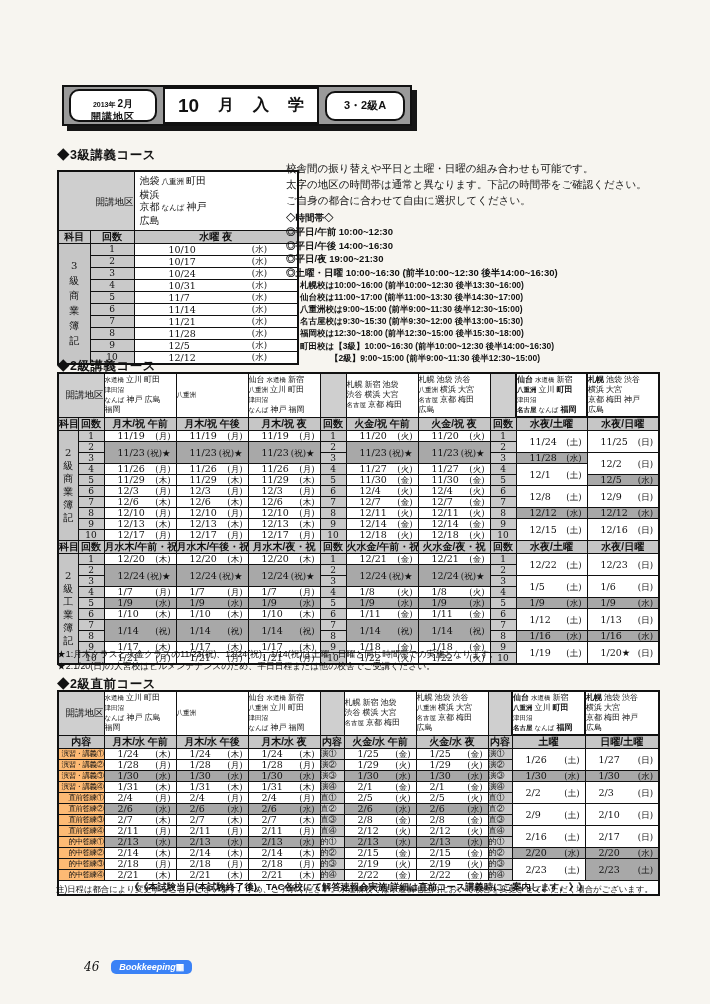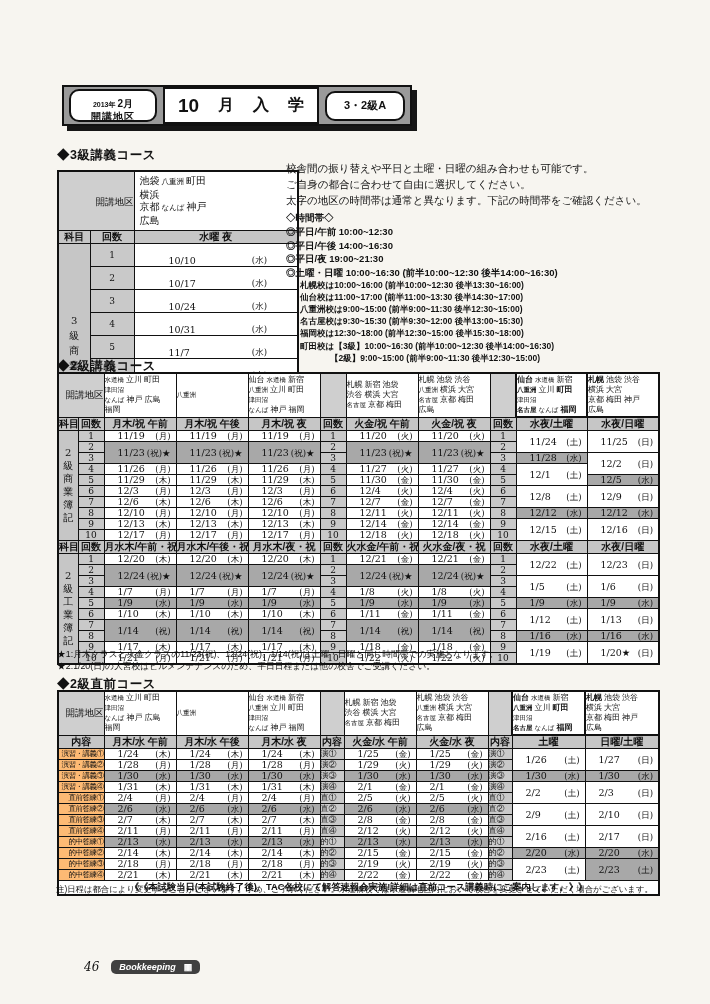--- a/index.html
+++ b/index.html
@@ -35,21 +35,21 @@
   
   .tbl{position:absolute;border-collapse:collapse;table-layout:fixed;border:2px solid #111;background:#fff}
   .tbl td{border:1px solid #111;overflow:hidden;white-space:nowrap;padding:0;vertical-align:middle}
   .t2 td,.tz td{height:10px;line-height:10px}
   .t3 td{height:11px;line-height:11px}
   .hc{background:#c6c6c6;font-size:10px;font-weight:bold;text-align:center;height:12px !important;line-height:12px !important}
   .nc{background:#c9c9c9;font-family:"DejaVu Serif",serif;font-size:9px;text-align:center}
   .dc{font-family:"DejaVu Serif",serif;font-size:9.5px}
   .dc.sh{background:#a8a8a8}
   .dcw{display:flex;justify-content:space-between;padding:0 5px 0 13px}
-  .t3 .dcw{padding:11px 30px 0 34px}
+  .t3 .dcw{padding:0 30px 0 34px}
   .dw{font-size:8.5px}
   .subj{background:#c6c6c6}
   .sw{display:flex;flex-direction:column;align-items:center;gap:3px;font-family:"DejaVu Serif",serif;font-size:10px;line-height:10px}
   .t3 .sw{gap:5px}
   .alabel{background:#cfcfcf;font-size:9.5px;text-align:right}
   .gap{background:#cfcfcf}
   .area{background:#fff;vertical-align:top;padding:2px 2px;line-height:10px;font-size:8px}
   .t3 .area{font-size:10px;line-height:12.5px;padding:3px 5px}
   .an{margin-right:2px}
   .sm{font-size:6.5px}
@@ -58,21 +58,21 @@
   td.thick{border-width:2px}
   .arearow td{height:44px}
   .t3 .arearow td{height:54px}
   .lc{background:#fdba74;font-size:7.5px;text-align:right;padding-left:1px;letter-spacing:-.5px}
   .lcs{background:#c9c9c9;font-size:8px;}
   .ann{font-size:9.3px;font-weight:bold;text-align:center;height:13px !important;line-height:13px !important}
 
   
   .footer{position:absolute;left:84px;top:960px;display:flex;align-items:center;gap:12px}
   .pgnum{font-style:italic;font-size:12px;font-family:"DejaVu Serif",serif}
-  .badge{background:#404040;color:#fff;border-radius:5px;padding:2px 8px;font-style:italic;font-size:9px;display:flex;align-items:center;gap:8px;font-weight:bold}
+  .badge{background:#3b82f6;color:#fff;border-radius:5px;padding:2px 8px;font-style:italic;font-size:9px;display:flex;align-items:center;font-weight:bold}
   .calc{font-size:9px;font-style:normal}
 </style>
 </head>
 <body>
 
 <div class="page">
 
   <div class="banner">
     <div class="bx b1">
       <div class="b1top">
@@ -206,22 +206,22 @@
               <span class="dd">12/12</span>
               <span class="dw">(水)</span>
             </div>
           </td>
         </tr>
       </tbody>
   </table>
 
   <div class="notice">
     <div class="nl">校舎間の振り替えや平日と土曜・日曜の組み合わせも可能です。</div>
+    <div class="nl">太字の地区の時間帯は通常と異なります。下記の時間帯をご確認ください。</div>
     <div class="nl">ご自身の都合に合わせて自由に選択してください。</div>
-    <div class="nl">太字の地区の時間帯は通常と異なります。下記の時間帯をご確認ください。</div>
     <div class="ntt">◇時間帯◇</div>
     <div class="times">
         <div class="tl-main">◎平日/午前 10:00~12:30</div>
         <div class="tl-main">◎平日/午後 14:00~16:30</div>
         <div class="tl-main">◎平日/夜 19:00~21:30</div>
         <div class="tl-main">◎土曜・日曜 10:00~16:30 (前半10:00~12:30 後半14:00~16:30)</div>
         <div class="tl-sub">札幌校は10:00~16:00 (前半10:00~12:30 後半13:30~16:00)</div>
         <div class="tl-sub">仙台校は11:00~17:00 (前半11:00~13:30 後半14:30~17:00)</div>
         <div class="tl-sub">八重洲校は9:00~15:00 (前半9:00~11:30 後半12:30~15:00)</div>
         <div class="tl-sub">名古屋校は9:30~15:30 (前半9:30~12:00 後半13:00~15:30)</div>

